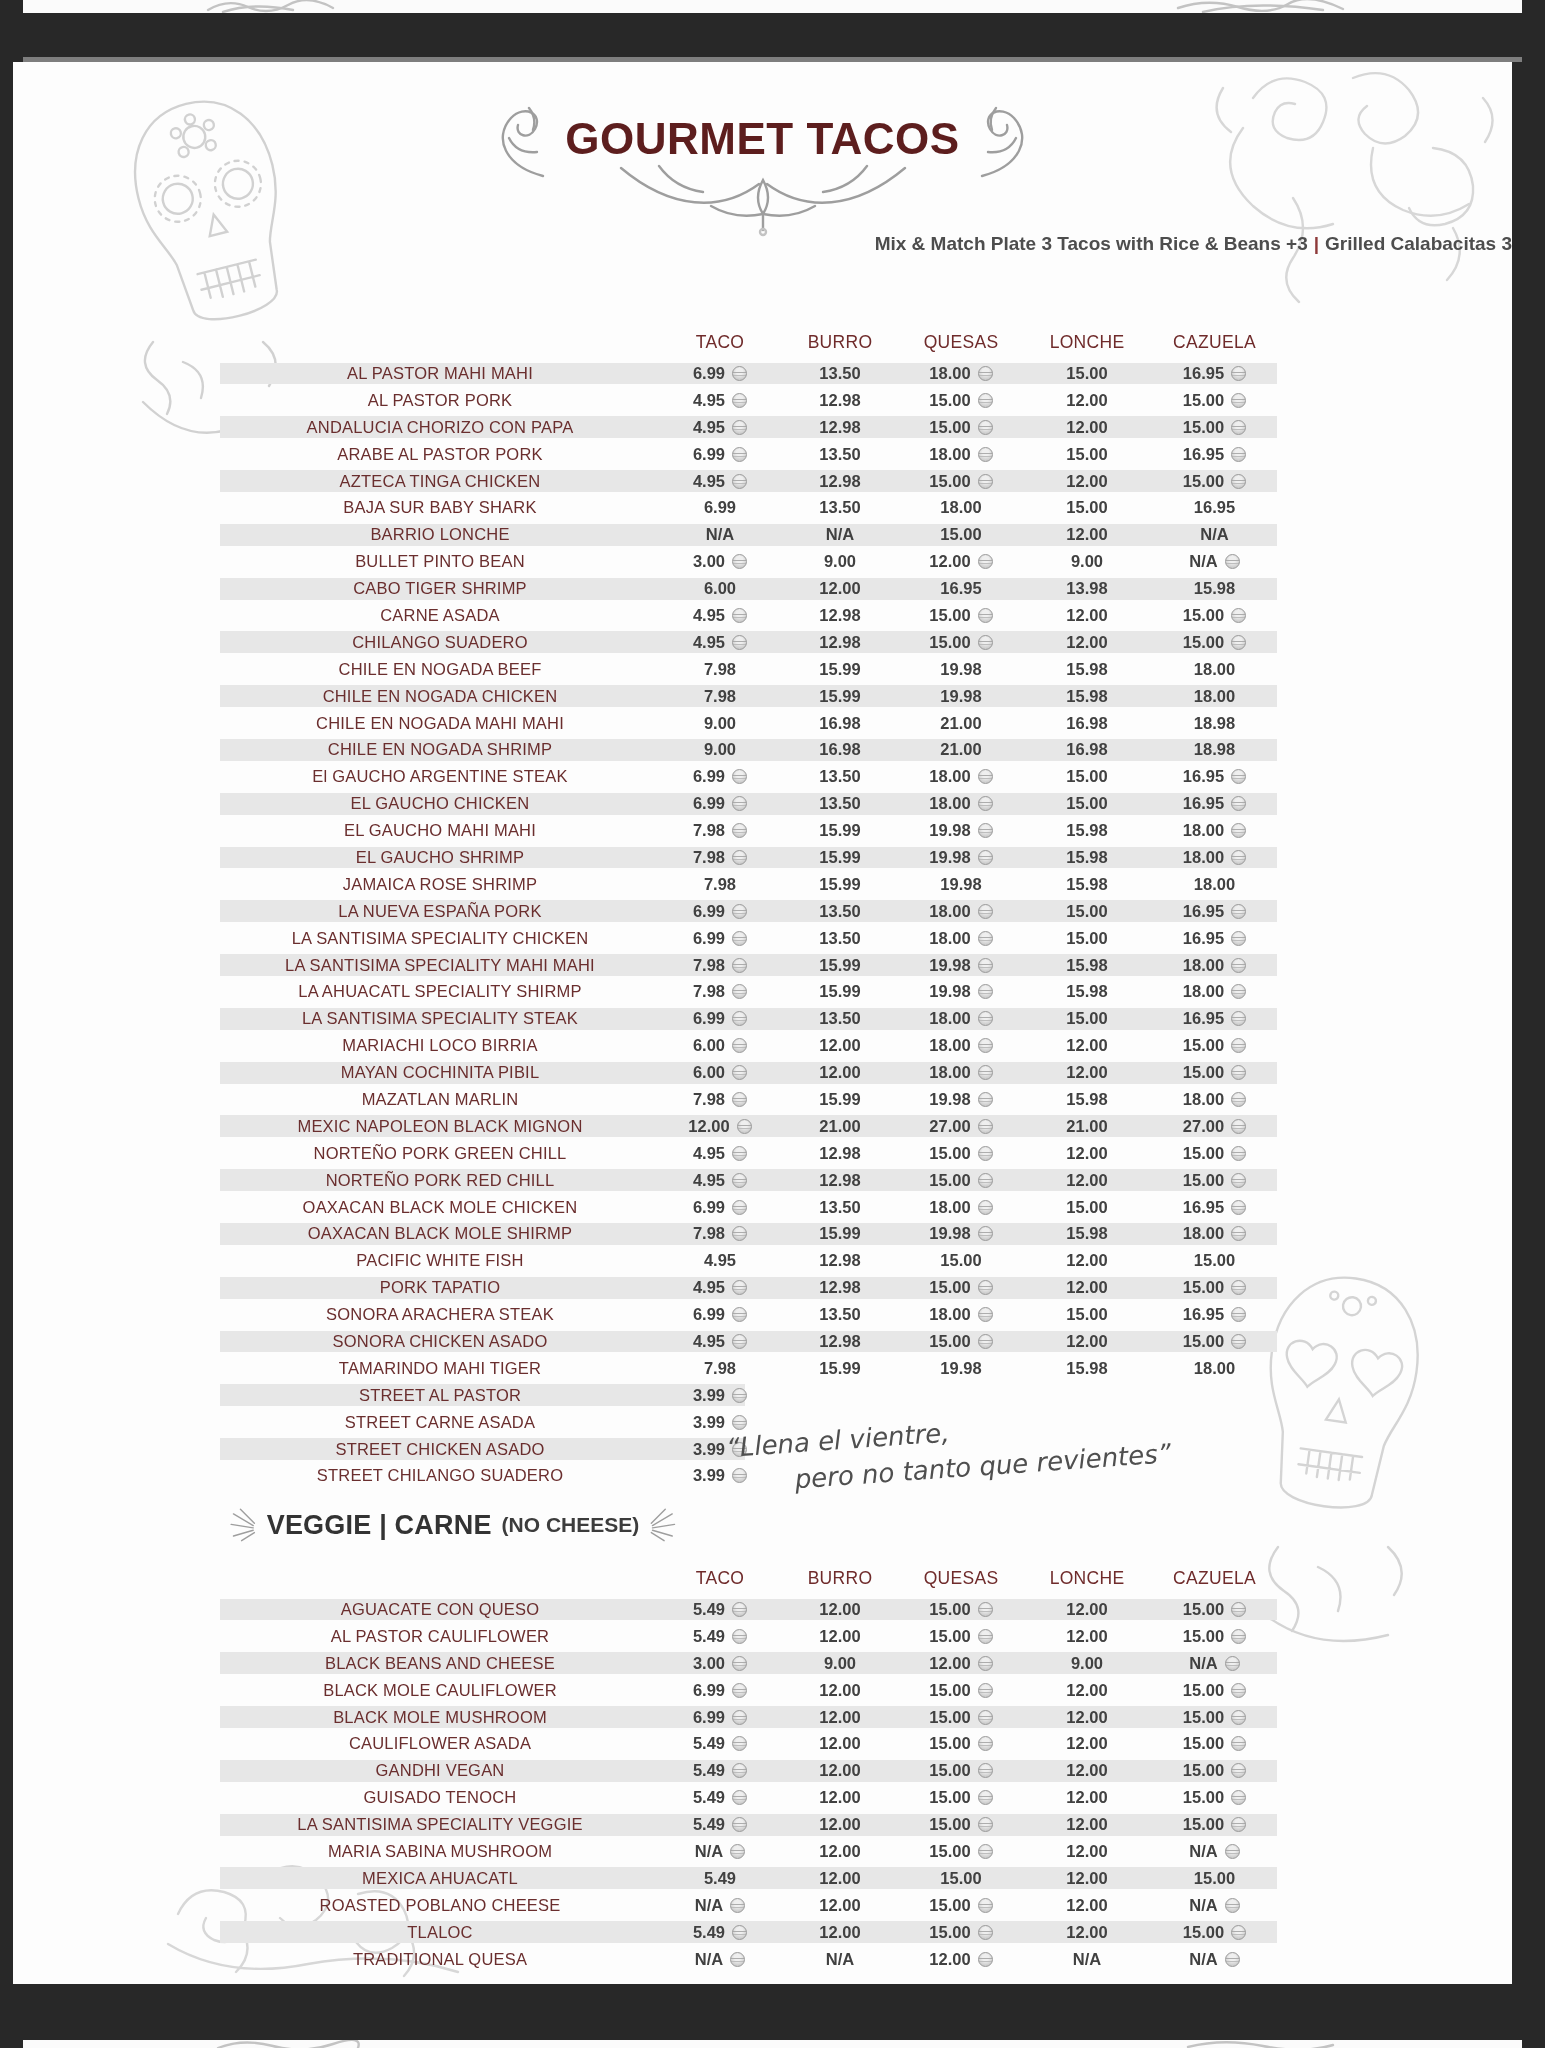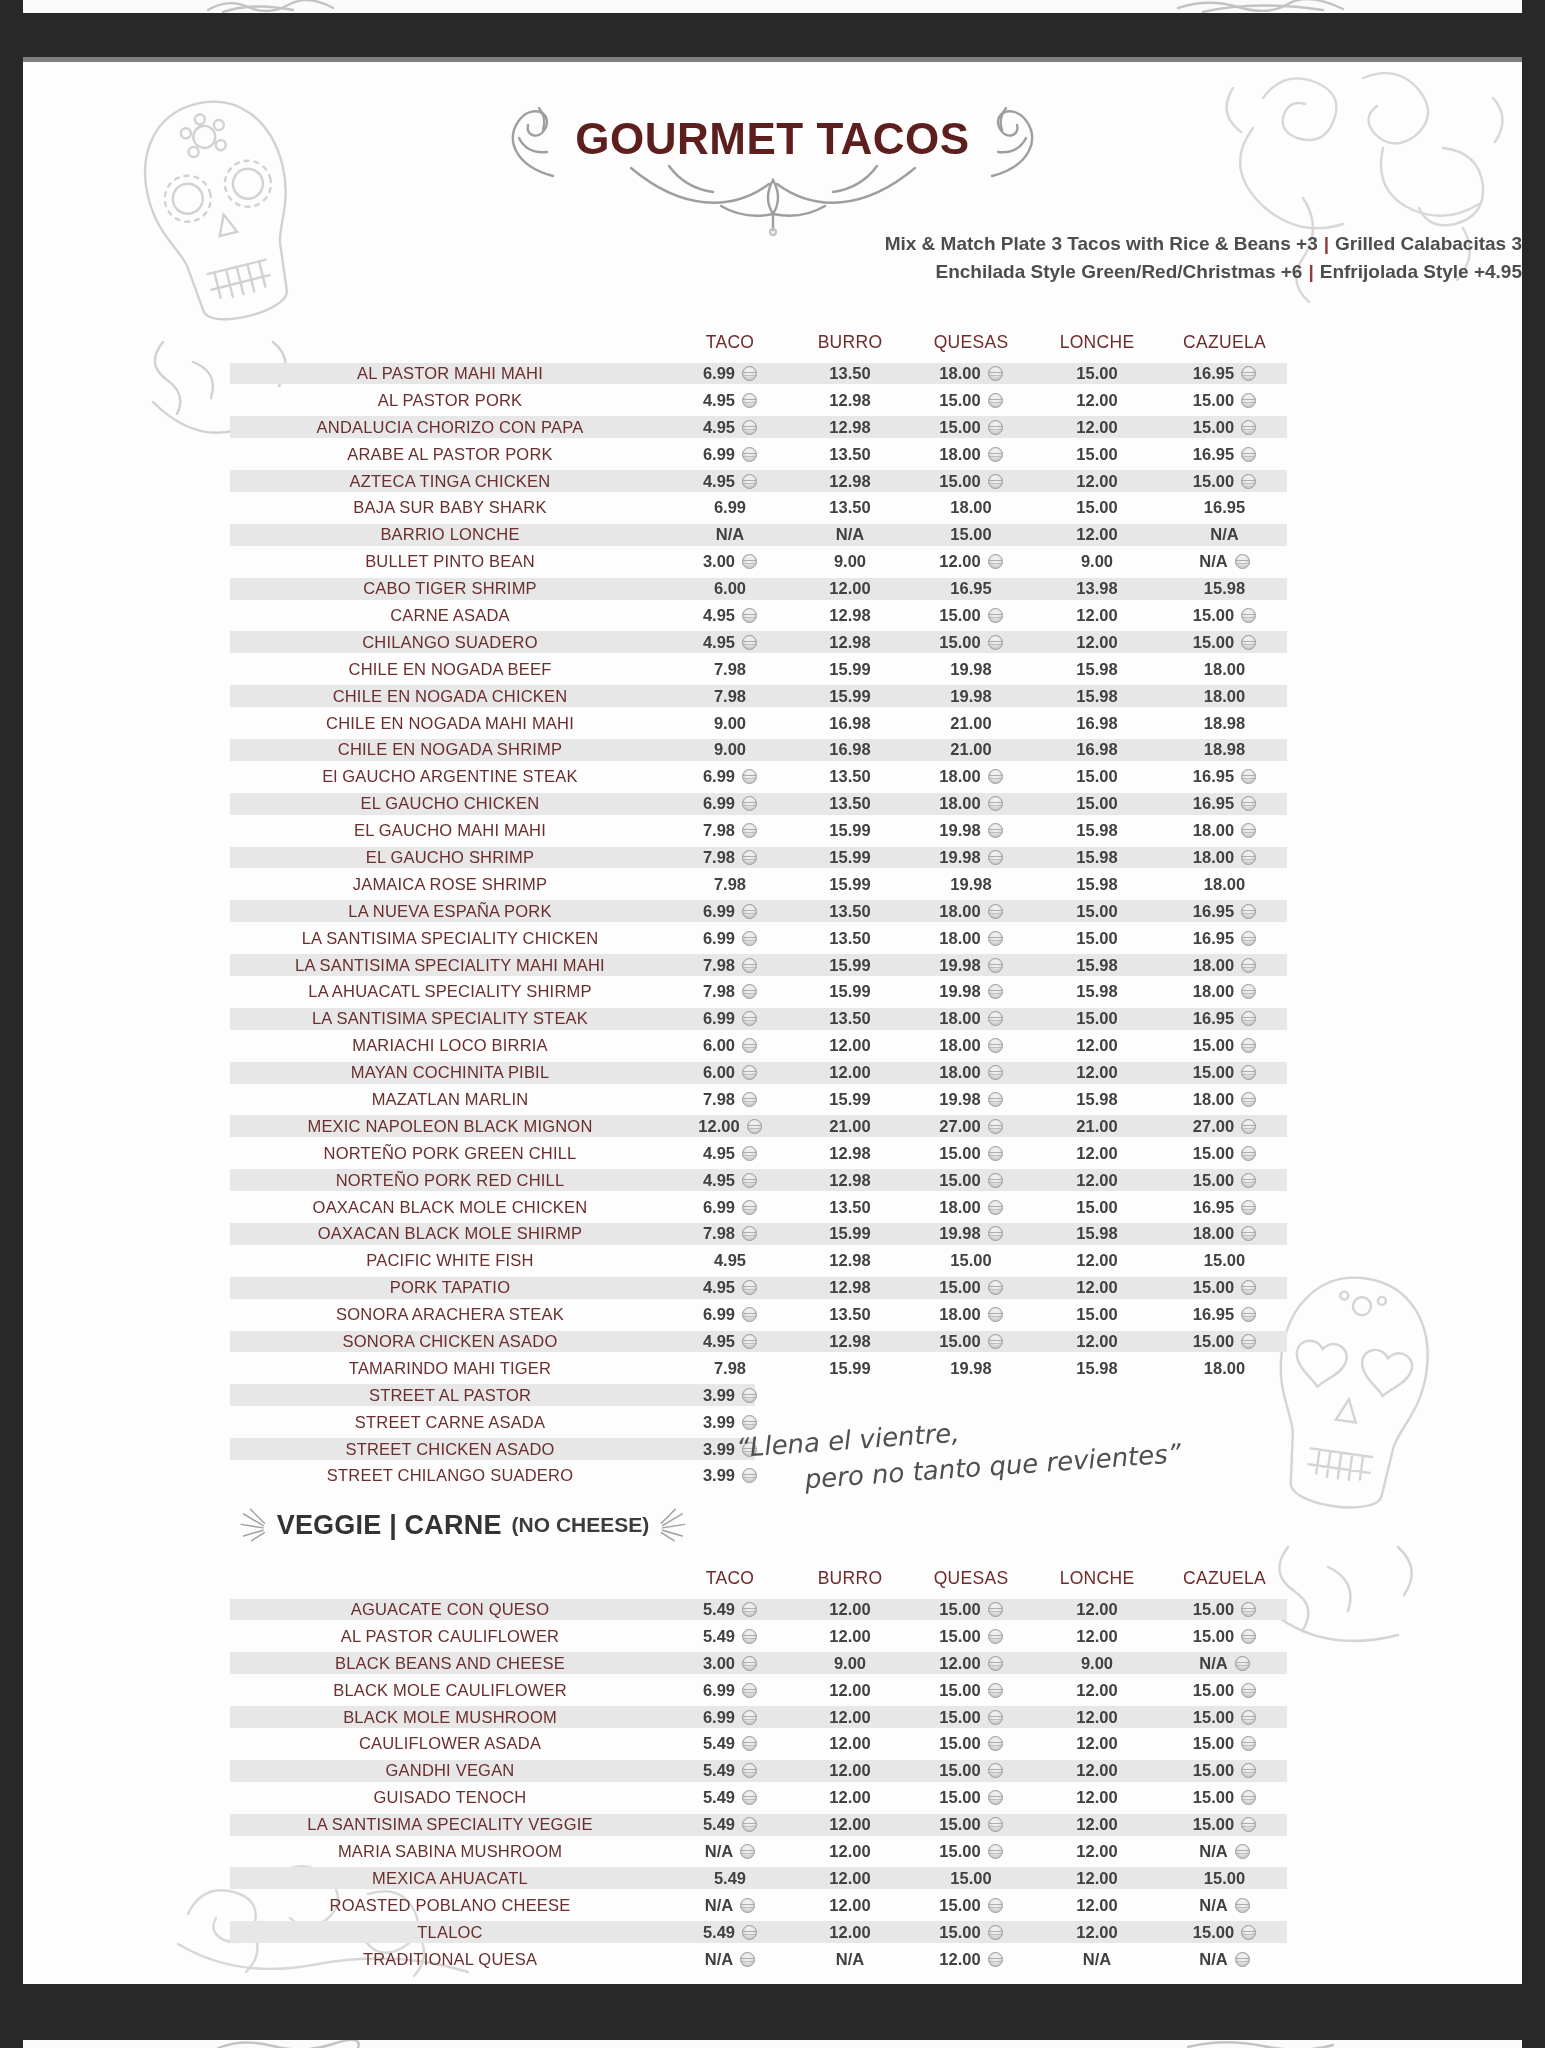--- a/index.html
+++ b/index.html
@@ -2,21 +2,21 @@
 <html><head>
 <meta charset="utf-8">
 <style>
   html,body{margin:0;padding:0;background:#1d1d1d;}
   .canvas{position:relative;width:1545px;height:2048px;background:#282828;overflow:hidden;
           font-family:"Liberation Sans",sans-serif;}
   .sliver{position:absolute;left:23px;width:1499px;background:#fbfbfb;overflow:hidden;}
   .sliver.top{top:0;height:13px;}
   .sliver.bottom{top:2040px;height:8px;}
   .page-edge{position:absolute;left:23px;top:57px;width:1499px;height:5px;background:#7e7e7e;}
-  .page{position:absolute;left:23px;top:62px;width:1499px;height:1922px;background:#fdfdfd;}
+  .page{position:absolute;left:13px;top:62px;width:1499px;height:1922px;background:#fdfdfd;}
 
   
   .decor{position:absolute;z-index:0;pointer-events:none;}
   .decor path,.decor circle,.decor ellipse,.decor line,.decor rect{fill:none;stroke:#c3c3c3;stroke-width:2.4;stroke-linecap:round;}
   .decor.darker path{stroke:#9e9e9e;}
 
   
   .title-row{position:absolute;top:34px;left:0;width:100%;display:flex;justify-content:center;
              align-items:center;gap:16px;z-index:2;}
   .page-title{font-size:44px;font-weight:700;color:#5d1e1e;letter-spacing:.5px;margin:0;}
@@ -138,21 +138,20 @@
     <svg class="flourish decor darker" width="300" height="92" viewBox="0 0 300 92">
       <path d="M8,22 C58,64 108,66 146,38 M292,22 C242,64 192,66 154,38"></path>
       <path d="M150,34 q-10,18 0,34 q10,-16 0,-34 Z"></path>
       <path d="M46,20 q16,22 44,26 M254,20 q-16,22 -44,26"></path>
       <path d="M98,60 q24,14 52,8 q28,6 52,-8 M150,70 v14"></path>
       <circle cx="150" cy="86" r="3"></circle>
     </svg>
 
     <div class="intro" id="intro">
         <div>Mix &amp; Match Plate 3 Tacos with Rice &amp; Beans +3<span class="sep">|</span>Grilled Calabacitas 3</div>
-        <div>Enchilada Style Green/Red/Christmas +6<span class="sep">|</span>Enfrijolada Style +4.95</div>
       </div>
 
     <div class="menu-table" style="top:267px" id="gourmet-table">
       <div class="thead" id="gourmet-head">
           <div></div>
           <div class="col">TACO</div>
           <div class="col">BURRO</div>
           <div class="col">QUESAS</div>
           <div class="col">LONCHE</div>
           <div class="col">CAZUELA</div>

